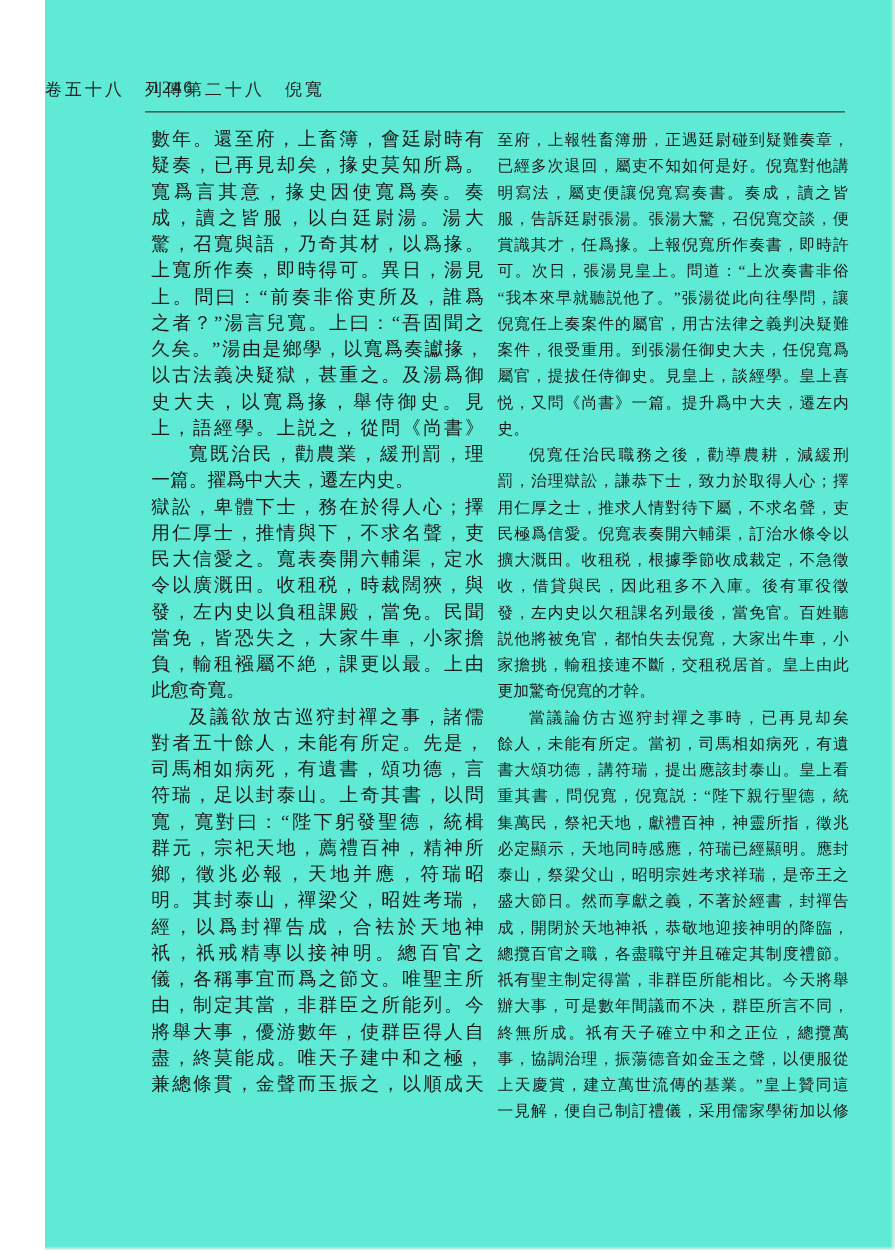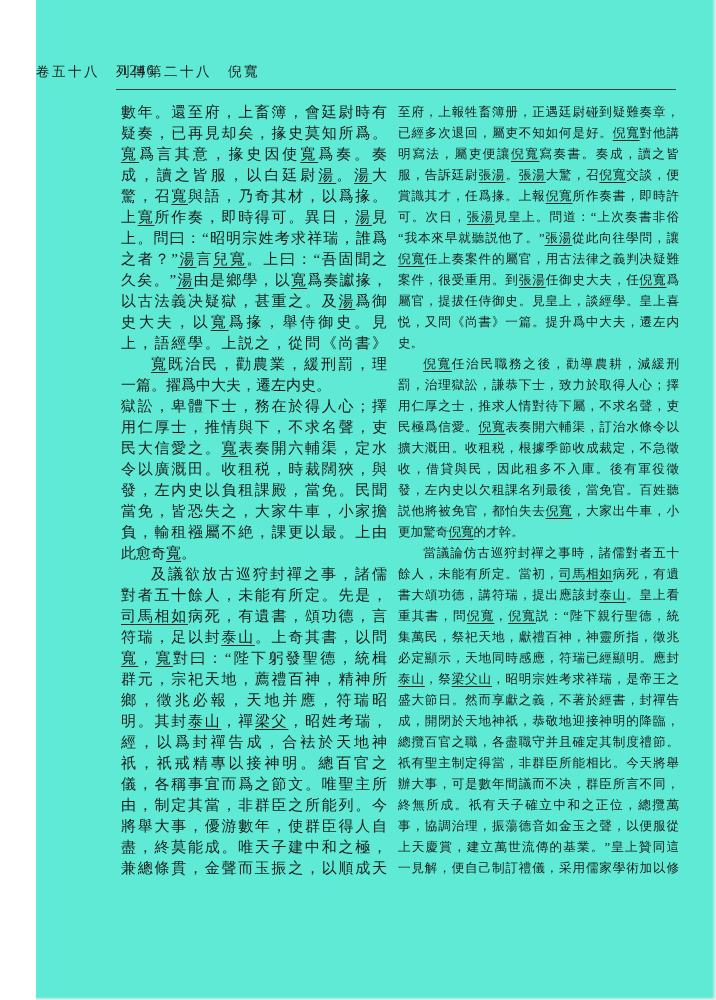--- a/index.html
+++ b/index.html
@@ -30,21 +30,20 @@
   .col-right{width:281px;font-size:12.6px;}
   .tline{
     height:21px;line-height:21px;
     text-align:justify;text-align-last:justify;
     text-justify:inter-character;
     overflow:hidden;
   }
   .tline.indent{text-indent:2em;}
   .tline.endline{text-align-last:left;}
   .pname{
-    text-decoration:underline;
     text-underline-offset:3px;
     text-decoration-thickness:1px;
     text-decoration-color:#2a2a2a;
   }
   .scan-speck{
     position:absolute;left:699px;top:40px;width:3px;height:4px;
     background:#8f8f8f;border-radius:50%;
   }
   .page-edge{
     position:absolute;right:0;top:0;width:4px;height:1000px;
@@ -67,21 +66,21 @@
   <div class="header-rule"></div>
 
   <main class="text-columns">
     <section class="column col-left" id="left-col">
         <div class="tline">數年。還至府，上畜簿，會廷尉時有</div>
         <div class="tline">疑奏，已再見却矣，掾史莫知所爲。</div>
         <div class="tline"><span class="pname">寬</span>爲言其意，掾史因使<span class="pname">寬</span>爲奏。奏</div>
         <div class="tline">成，讀之皆服，以白廷尉<span class="pname">湯</span>。<span class="pname">湯</span>大</div>
         <div class="tline">驚，召<span class="pname">寬</span>與語，乃奇其材，以爲掾。</div>
         <div class="tline">上<span class="pname">寬</span>所作奏，即時得可。異日，<span class="pname">湯</span>見</div>
-        <div class="tline">上。問曰：“昭明宗姓考求祥瑞，誰爲</div>
+        <div class="tline">上。問曰：“前奏非俗吏所及，誰爲</div>
         <div class="tline">之者？”<span class="pname">湯</span>言<span class="pname">兒寬</span>。上曰：“吾固聞之</div>
         <div class="tline">久矣。”<span class="pname">湯</span>由是鄉學，以<span class="pname">寬</span>爲奏讞掾，</div>
         <div class="tline">以古法義决疑獄，甚重之。及<span class="pname">湯</span>爲御</div>
         <div class="tline">史大夫，以<span class="pname">寬</span>爲掾，舉侍御史。見</div>
         <div class="tline">上，語經學。上説之，從問《尚書》</div>
         <div class="tline indent"><span class="pname">寬</span>既治民，勸農業，緩刑罰，理</div>
         <div class="tline endline">一篇。擢爲中大夫，遷左内史。</div>
         <div class="tline">獄訟，卑體下士，務在於得人心；擇</div>
         <div class="tline">用仁厚士，推情與下，不求名聲，吏</div>
         <div class="tline">民大信愛之。<span class="pname">寬</span>表奏開六輔渠，定水</div>
@@ -120,22 +119,23 @@
         <div class="tline">悦，又問《尚書》一篇。提升爲中大夫，遷左内</div>
         <div class="tline endline">史。</div>
         <div class="tline indent"><span class="pname">倪寬</span>任治民職務之後，勸導農耕，減緩刑</div>
         <div class="tline">罰，治理獄訟，謙恭下士，致力於取得人心；擇</div>
         <div class="tline">用仁厚之士，推求人情對待下屬，不求名聲，吏</div>
         <div class="tline">民極爲信愛。<span class="pname">倪寬</span>表奏開六輔渠，訂治水條令以</div>
         <div class="tline">擴大溉田。收租税，根據季節收成裁定，不急徵</div>
         <div class="tline">收，借貸與民，因此租多不入庫。後有軍役徵</div>
         <div class="tline">發，左内史以欠租課名列最後，當免官。百姓聽</div>
         <div class="tline">説他將被免官，都怕失去<span class="pname">倪寬</span>，大家出牛車，小</div>
+        <div class="tline">家擔挑，輸租接連不斷，交租税居首。皇上由此</div>
         <div class="tline endline">更加驚奇<span class="pname">倪寬</span>的才幹。</div>
-        <div class="tline indent">當議論仿古巡狩封禪之事時，諸儒對者五十</div>
+        <div class="tline indent">當議論仿古巡狩封禪之事時，已再見却矣</div>
         <div class="tline">餘人，未能有所定。當初，<span class="pname">司馬相如</span>病死，有遺</div>
         <div class="tline">書大頌功德，講符瑞，提出應該封<span class="pname">泰山</span>。皇上看</div>
         <div class="tline">重其書，問<span class="pname">倪寬</span>，<span class="pname">倪寬</span>説：“陛下親行聖德，統</div>
         <div class="tline">集萬民，祭祀天地，獻禮百神，神靈所指，徵兆</div>
         <div class="tline">必定顯示，天地同時感應，符瑞已經顯明。應封</div>
         <div class="tline"><span class="pname">泰山</span>，祭<span class="pname">梁父山</span>，昭明宗姓考求祥瑞，是帝王之</div>
         <div class="tline">盛大節日。然而享獻之義，不著於經書，封禪告</div>
         <div class="tline">成，開閉於天地神祇，恭敬地迎接神明的降臨，</div>
         <div class="tline">總攬百官之職，各盡職守并且確定其制度禮節。</div>
         <div class="tline">祇有聖主制定得當，非群臣所能相比。今天將舉</div>

